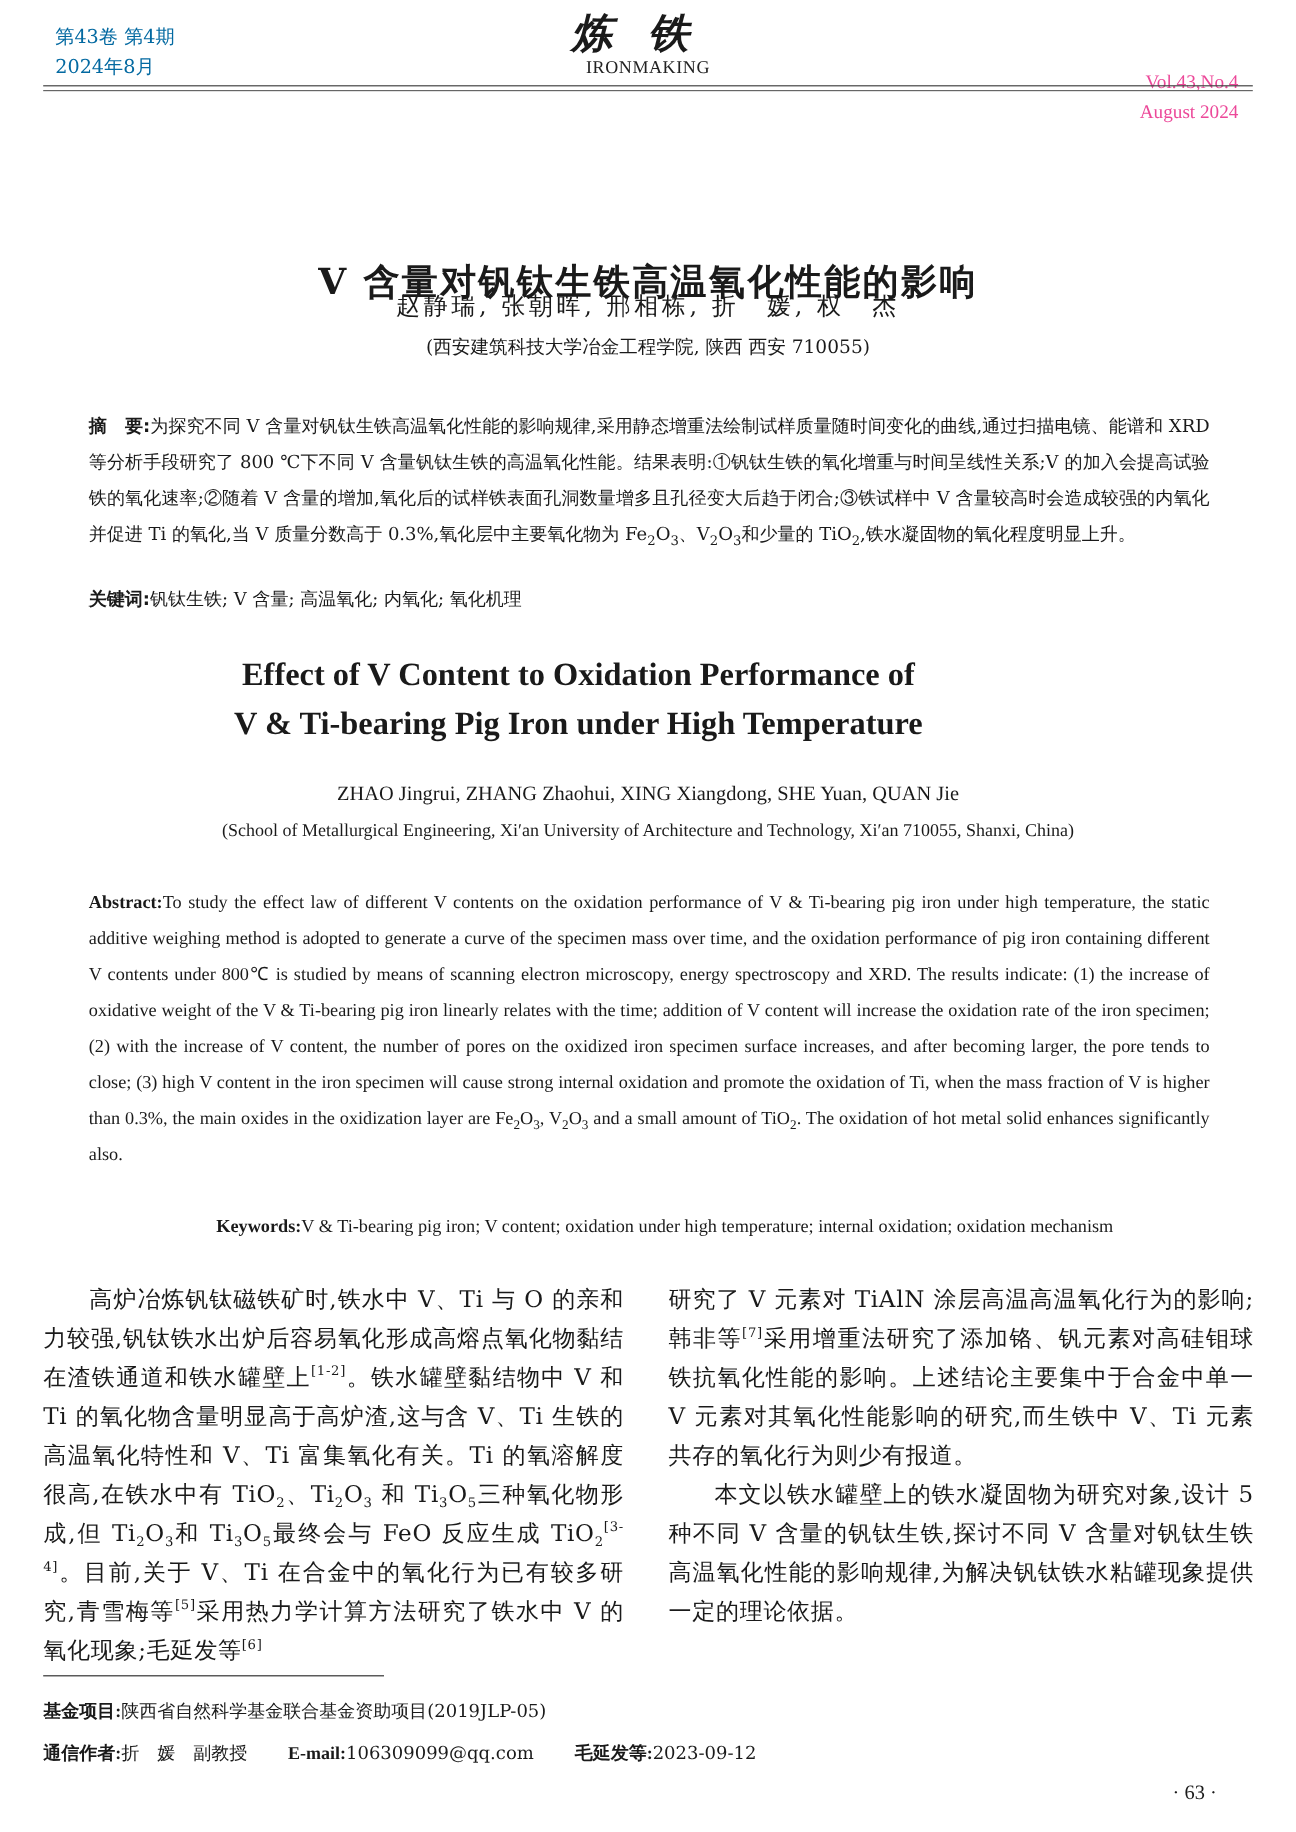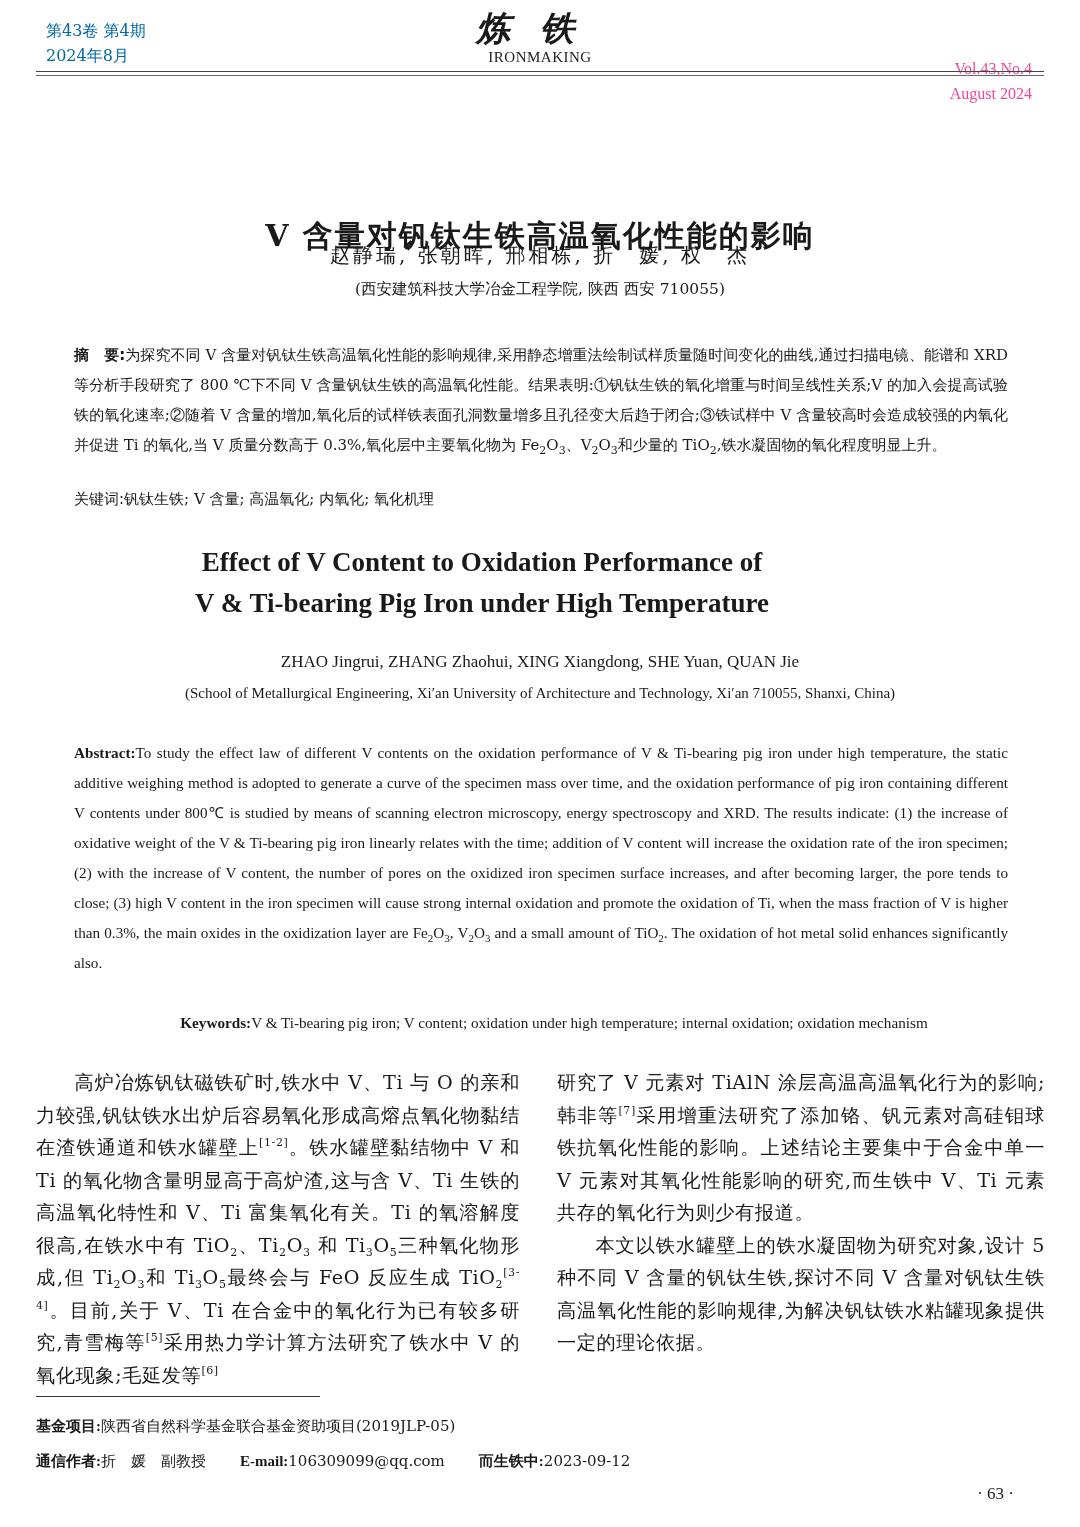--- a/index.html
+++ b/index.html
@@ -16,21 +16,21 @@
   .rule1 { left: 36px; width: 1008px; top: 71px; height: 0; border-top: 1.5px solid #444; }
   .rule2 { left: 36px; width: 1008px; top: 75px; height: 0; border-top: 1px solid #666; }
 
   .title-cn { left: 0; width: 1080px; top: 166px; text-align: center; font-size: 30px; font-weight: bold; letter-spacing: 2px; line-height: 44px; margin-top: 48px; }
   .authors-cn { left: 0; width: 1080px; top: 240px; text-align: center; font-size: 20px; letter-spacing: 3px; line-height: 30px; }
   .affil-cn { left: 0; width: 1080px; top: 277px; text-align: center; font-size: 15.5px; line-height: 24px; }
 
   .abs-cn { left: 74px; width: 934px; top: 340px; font-size: 15px; line-height: 30px; text-align: justify; }
   .abs-cn .lbl { font-weight: bold; font-family: "DejaVu Sans", sans-serif; }
   .kw-cn { left: 74px; width: 934px; top: 484px; font-size: 15px; line-height: 30px; }
-  .kw-cn .lbl { font-weight: normal; font-family: "DejaVu Sans", sans-serif; }
+  .kw-cn .lbl { font-weight: bold; font-family: "DejaVu Sans", sans-serif; }
 
   .title-en { left: 0; width: 964px; top: 542px; text-align: center; font-size: 27px; font-weight: bold; line-height: 41px; font-family: "Liberation Serif", serif; }
   .authors-en { left: 0; width: 1080px; top: 649px; text-align: center; font-size: 17px; line-height: 26px; font-family: "Liberation Serif", serif; }
   .affil-en { left: 0; width: 1080px; top: 681px; text-align: center; font-size: 15px; line-height: 24px; font-family: "Liberation Serif", serif; }
 
   .abs-en { left: 74px; width: 934px; top: 738px; font-size: 15.2px; line-height: 30px; text-align: justify; font-family: "Liberation Serif", serif; }
   .abs-en .lbl, .kw-en .lbl { font-weight: bold; }
   .kw-en { left: 74px; width: 960px; top: 1008px; font-size: 15.2px; line-height: 30px; font-family: "Liberation Serif", serif; white-space: nowrap; text-align: center; }
 
   .col { font-size: 19.2px; line-height: 32.5px; text-align: justify; letter-spacing: 0.6px; }
@@ -98,15 +98,15 @@
 <div class="abs col col-right">
   <p class="cont"><span>研究了 V 元素对 TiAlN 涂层高温高温氧化行为的影响;韩非等</span><sup>[7]</sup><span>采用增重法研究了添加铬、钒元素对高硅钼球铁抗氧化性能的影响。上述结论主要集中于合金中单一 V 元素对其氧化性能影响的研究,而生铁中 V、Ti 元素共存的氧化行为则少有报道。</span></p>
   <p>本文以铁水罐壁上的铁水凝固物为研究对象,设计 5 种不同 V 含量的钒钛生铁,探讨不同 V 含量对钒钛生铁高温氧化性能的影响规律,为解决钒钛铁水粘罐现象提供一定的理论依据。</p>
 </div>
 
 <div class="abs footnote-rule"></div>
 <div class="abs fund">
   <span class="lbl">基金项目:</span><span>陕西省自然科学基金联合基金资助项目(2019JLP-05)</span>
 </div>
 <div class="abs corr">
-  <span class="lbl">通信作者:</span><span>折　媛　副教授</span><span class="gap"></span><span class="lbl">E-mail:</span><span>106309099@qq.com</span><span class="gap"></span><span class="lbl">而生铁中:</span><span>2023-09-12</span>
+  <span class="lbl">通信作者:</span><span>折　媛　副教授</span><span class="gap"></span><span class="lbl">E-mail:</span><span>106309099@qq.com</span><span class="gap"></span><span class="lbl">毛延发等:</span><span>2023-09-12</span>
 </div>
 <div class="abs page-num">· 63 ·</div>
 
 </body></html>

